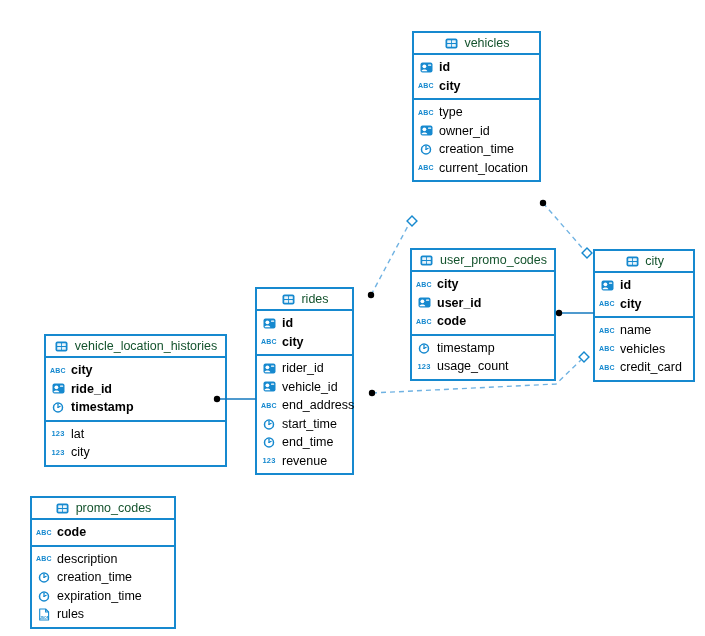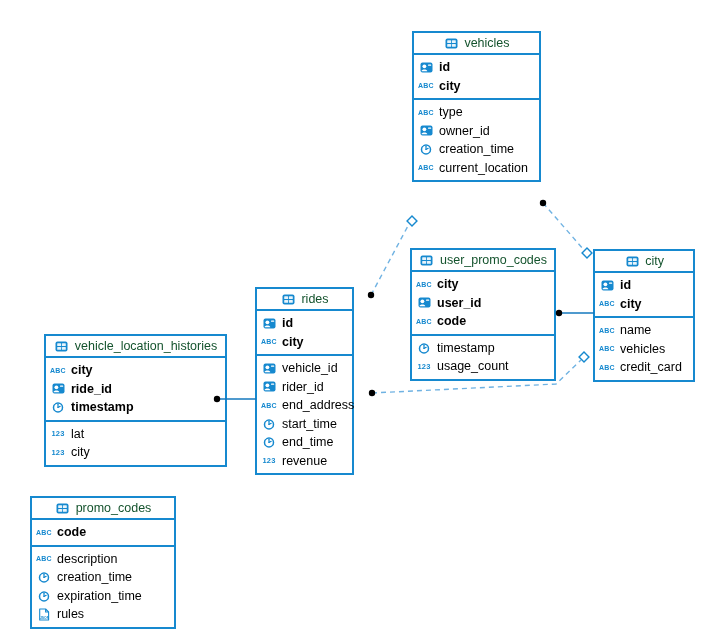--- a/index.html
+++ b/index.html
@@ -280,32 +280,32 @@
       <div class="tbl-section body">
         <div class="tbl-row">
           <span class="ic">
             <svg width="13" height="11" viewBox="0 0 13 11">
               <rect x="0.5" y="0.5" width="12" height="10" rx="2" fill="#1689cf"></rect>
               <circle cx="4.4" cy="4.3" r="1.9" fill="#fff"></circle>
               <path d="M1.5 9.3 C1.6 6.9 7.2 6.9 7.3 9.3 Z" fill="#fff"></path>
               <rect x="8.0" y="2.6" width="3.2" height="1.2" rx="0.5" fill="#fff"></rect>
             </svg>
           </span>
+          <span>rider_id</span>
+        </div>
+        <div class="tbl-row">
+          <span class="ic">
+            <svg width="13" height="11" viewBox="0 0 13 11">
+              <rect x="0.5" y="0.5" width="12" height="10" rx="2" fill="#1689cf"></rect>
+              <circle cx="4.4" cy="4.3" r="1.9" fill="#fff"></circle>
+              <path d="M1.5 9.3 C1.6 6.9 7.2 6.9 7.3 9.3 Z" fill="#fff"></path>
+              <rect x="8.0" y="2.6" width="3.2" height="1.2" rx="0.5" fill="#fff"></rect>
+            </svg>
+          </span>
           <span>vehicle_id</span>
-        </div>
-        <div class="tbl-row">
-          <span class="ic">
-            <svg width="13" height="11" viewBox="0 0 13 11">
-              <rect x="0.5" y="0.5" width="12" height="10" rx="2" fill="#1689cf"></rect>
-              <circle cx="4.4" cy="4.3" r="1.9" fill="#fff"></circle>
-              <path d="M1.5 9.3 C1.6 6.9 7.2 6.9 7.3 9.3 Z" fill="#fff"></path>
-              <rect x="8.0" y="2.6" width="3.2" height="1.2" rx="0.5" fill="#fff"></rect>
-            </svg>
-          </span>
-          <span>rider_id</span>
         </div>
         <div class="tbl-row">
           <span class="ic">
             <span class="ic-abc">ABC</span>
           </span>
           <span>end_address</span>
         </div>
         <div class="tbl-row">
           <span class="ic">
             <svg width="12" height="12" viewBox="0 0 12 12">

